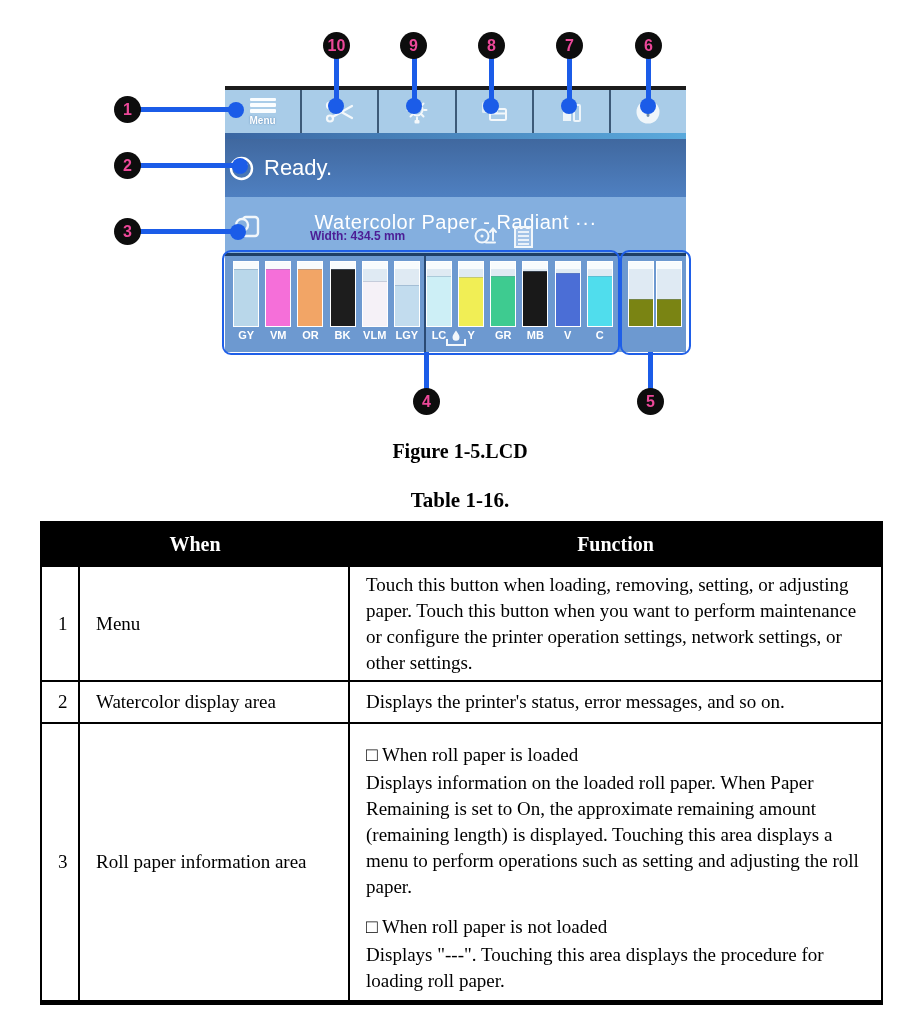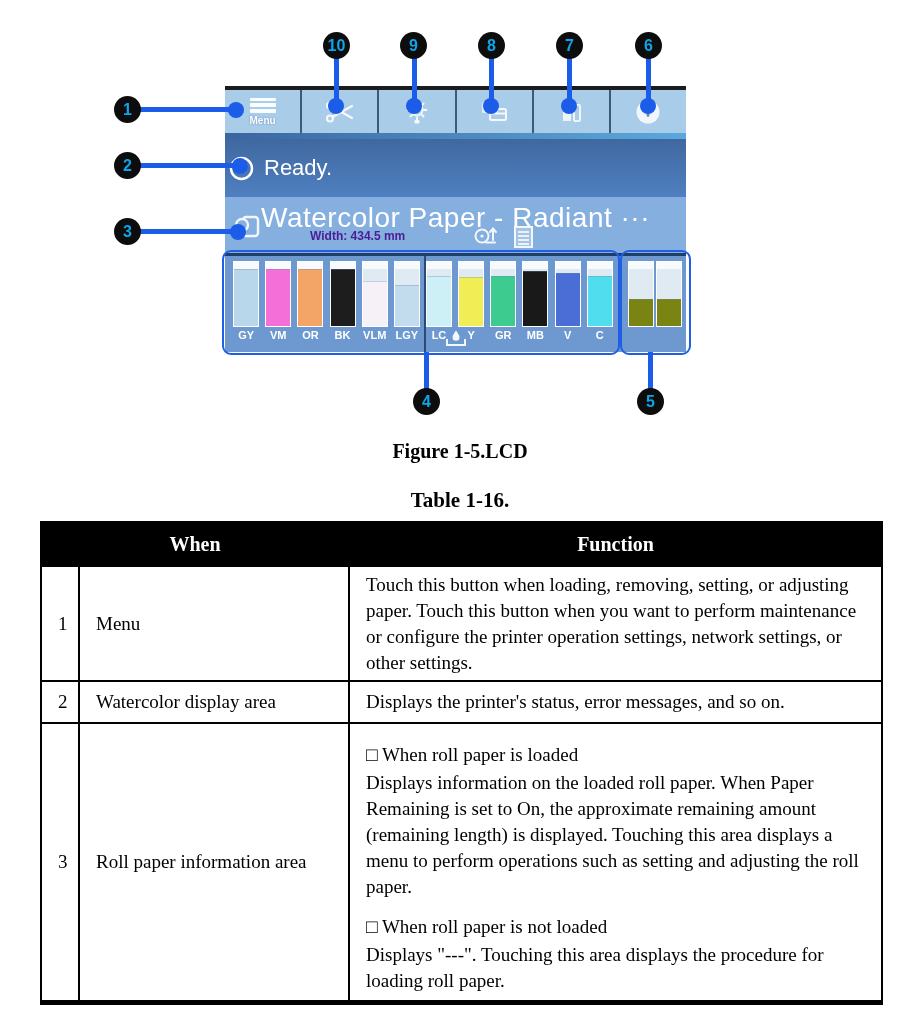--- a/index.html
+++ b/index.html
@@ -1,21 +1,21 @@
 <!DOCTYPE html>
 <html><head>
 <meta charset="utf-8">
 <style>
   html,body{margin:0;padding:0;background:#ffffff;}
   .page{position:relative;width:920px;height:1016px;background:#fff;overflow:hidden;
         font-family:"Liberation Serif",serif;}
 
   
   .co-circle{position:absolute;width:27px;height:27px;border-radius:50%;background:#0d0d0d;
-             color:#0ea5e9;font-family:"Liberation Sans",sans-serif;font-weight:bold;font-size:16px;
+             color:#ec4899;font-family:"Liberation Sans",sans-serif;font-weight:bold;font-size:16px;
              line-height:27px;text-align:center;z-index:30;}
   .co-stem{position:absolute;background:#1b5ce8;z-index:25;}
   .co-dot{position:absolute;width:16px;height:16px;border-radius:50%;background:#1b5ce8;z-index:26;}
 
   
   .lcd{position:absolute;left:225px;top:86px;width:461px;height:266px;z-index:10;
        font-family:"Liberation Sans",sans-serif;}
   .lcd-bezel{position:absolute;left:0;top:0;width:100%;height:4px;background:#1c1c1c;}
   .lcd-toolbar{position:absolute;left:0;top:4px;width:100%;height:43px;background:#3d5a78;
                display:flex;gap:2px;}
@@ -25,22 +25,22 @@
   .hamburger span{display:block;height:3.5px;background:#fafdff;border-radius:1px;}
   .menu-label{color:#ffffff;font-size:10px;font-weight:bold;margin-top:2px;
               text-shadow:0 0 2px #5b87b5;}
   .tb-divider{position:absolute;left:0;top:47px;width:100%;height:6px;
               background:linear-gradient(90deg,#3a66a2,#5aa9dc);}
   .lcd-status{position:absolute;left:0;top:53px;width:100%;height:58px;
               background:linear-gradient(180deg,#40689f,#4f80c1);
               display:flex;align-items:center;padding-left:4px;box-sizing:border-box;}
   .status-text{color:#ffffff;font-size:22px;margin-left:10px;}
   .lcd-roll{position:absolute;left:0;top:111px;width:100%;height:56px;background:#84afdf;}
-  .roll-title{position:absolute;left:0;top:5px;width:100%;text-align:center;color:#ffffff;
-              font-size:28px;letter-spacing:.5px;}
+  .roll-title{position:absolute;left:0;top:14px;width:100%;text-align:center;color:#ffffff;
+              font-size:20px;letter-spacing:.5px;}
   .roll-width{position:absolute;left:85px;top:32px;color:#4c1d95;font-size:12px;font-weight:bold;}
   .roll-icons{position:absolute;left:248px;top:28px;display:flex;gap:4px;align-items:center;}
   .roll-left-icon{position:absolute;left:8px;top:16px;}
   .lcd-ink{position:absolute;left:0;top:167px;width:100%;height:99px;background:#6d99d0;
            border-top:3px solid #1e3e66;box-sizing:border-box;}
   .ink-group{position:absolute;top:5px;left:3px;width:390px;height:91px;display:flex;
              justify-content:space-evenly;text-align:right;}
   .ink-sep{position:absolute;left:199px;top:0;width:2px;height:96px;background:#2a4a74;}
   .maint-group{position:absolute;top:5px;left:401px;width:58px;height:91px;display:flex;
                justify-content:space-evenly;}

